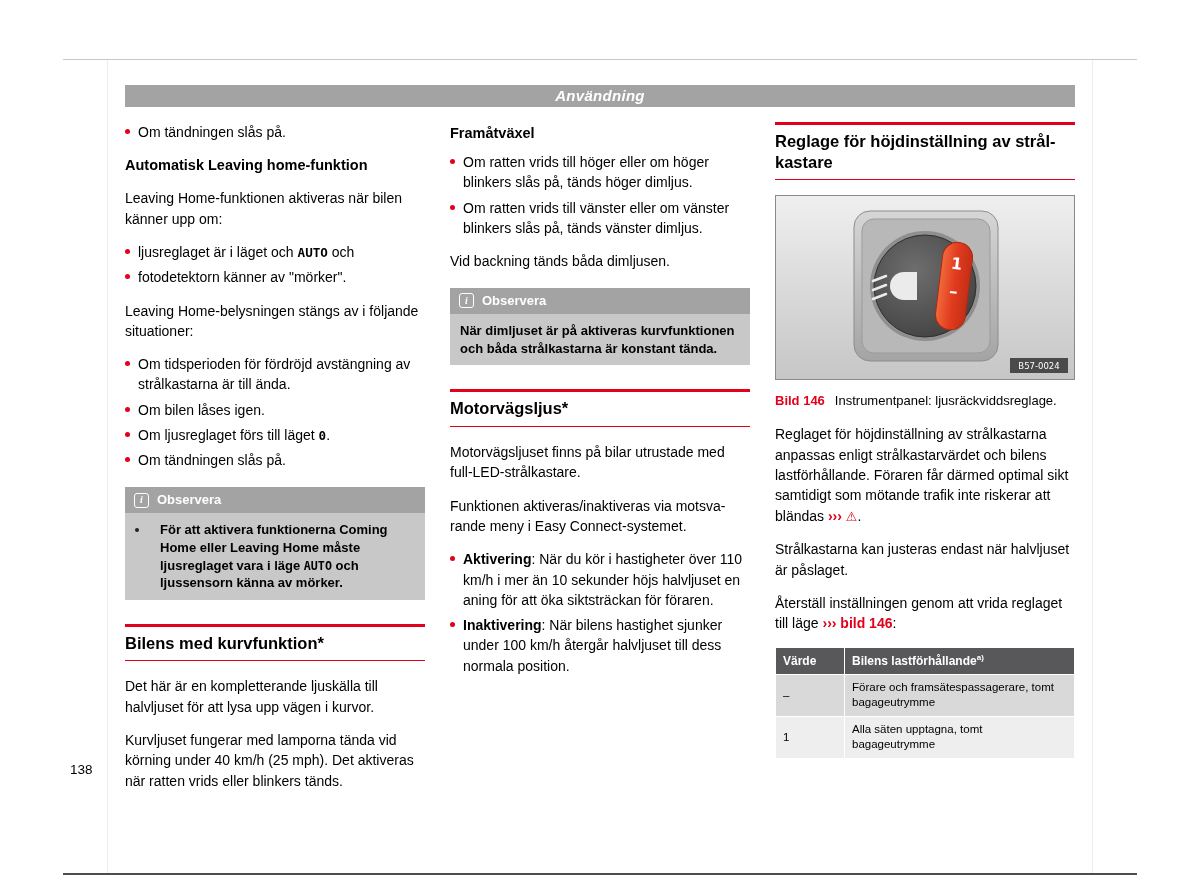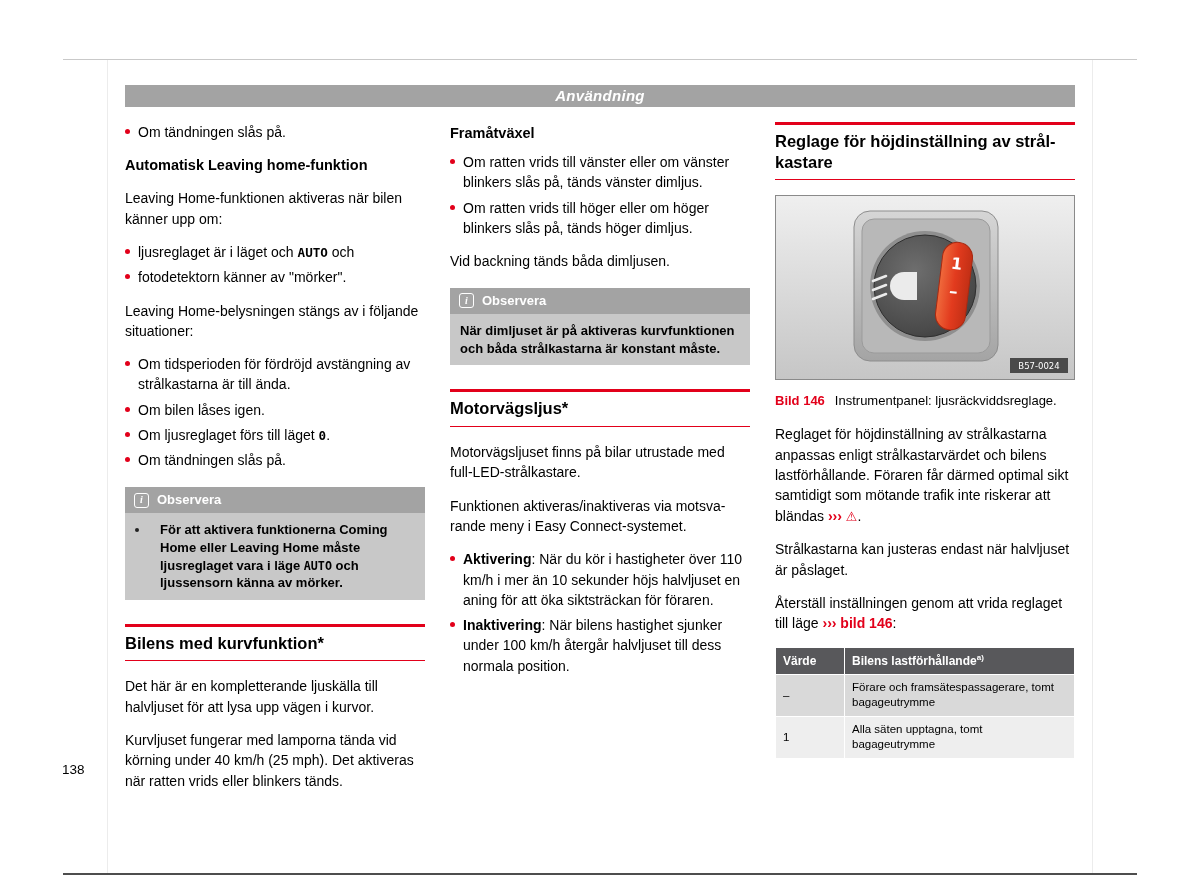--- a/index.html
+++ b/index.html
@@ -16,21 +16,21 @@
     background:#ffffff;color:#000;
     font-family:"Liberation Sans","DejaVu Sans",sans-serif;
     font-size:14px;line-height:1.45;
   }
   .rule{position:absolute;}
   .rule.top{left:63px;top:59px;width:1074px;height:1px;background:#c9c9c9;}
   .rule.bottom{left:63px;top:873px;width:1074px;height:2px;background:#4d4d4d;}
   .edge{position:absolute;top:60px;height:813px;width:1px;background:#ececec;}
   .edge.left{left:107px;}
   .edge.right{left:1092px;}
-  .page-number{position:absolute;left:62px;top:760px;font-size:13.5px;}
+  .page-number{position:absolute;left:70px;top:760px;font-size:13.5px;}
   .banner{
     position:absolute;left:125px;top:85px;width:950px;height:22px;
     background:var(--bar-gray);color:#fff;font-weight:bold;font-size:15px;
     text-align:center;line-height:22px;letter-spacing:.3px;font-style:italic;
   }
   .columns{position:absolute;left:125px;top:122px;width:950px;display:flex;gap:25px;}
   .col{width:300px;}
   .col p{margin:0 0 13px;}
   .bullets{margin:0 0 13px;}
   .bullet{display:flex;gap:8px;margin:0 0 5px;}
@@ -138,34 +138,34 @@
     <div class="rule-head">Bilens med kurvfunktion*</div>
     <p>Det här är en kompletterande ljuskälla till halvljuset för att lysa upp vägen i kurvor.</p>
     <p>Kurvljuset fungerar med lamporna tända vid körning under 40 km/h (25 mph). Det aktive­ras när ratten vrids eller blinkers tänds.</p>
   </div>
 
   <div class="col">
     <div class="subhead first">Framåtväxel</div>
     <div class="bullets">
       <div class="bullet">
         <span class="dot"></span>
+        <span>Om ratten vrids till höger eller om höger blinkers slås på, tänds höger dimljus.</span>
+      </div>
+      <div class="bullet">
+        <span class="dot"></span>
         <span>Om ratten vrids till vänster eller om vänster blinkers slås på, tänds vänster dimljus.</span>
-      </div>
-      <div class="bullet">
-        <span class="dot"></span>
-        <span>Om ratten vrids till höger eller om höger blinkers slås på, tänds höger dimljus.</span>
       </div>
     </div>
     <p>Vid backning tänds båda dimljusen.</p>
     <div class="note">
       <div class="note-head">
         <span class="info-box">i</span>
         <span>Observera</span>
       </div>
-      <div class="note-body">När dimljuset är på aktiveras kurvfunktionen och båda strålkastarna är konstant måste.</div>
+      <div class="note-body">När dimljuset är på aktiveras kurvfunktionen och båda strålkastarna är konstant tända.</div>
     </div>
     <div class="rule-head">Motorvägsljus*</div>
     <p>Motorvägsljuset finns på bilar utrustade med full-LED-strålkastare.</p>
     <p>Funktionen aktiveras/inaktiveras via motsva­rande meny i Easy Connect-systemet.</p>
     <div class="bullets">
       <div class="bullet">
         <span class="dot"></span>
         <span><b>Aktivering</b><span>: När du kör i hastigheter över 110 km/h i mer än 10 sekunder höjs halvlju­set en aning för att öka siktsträckan för för­aren.</span></span>
       </div>
       <div class="bullet">

